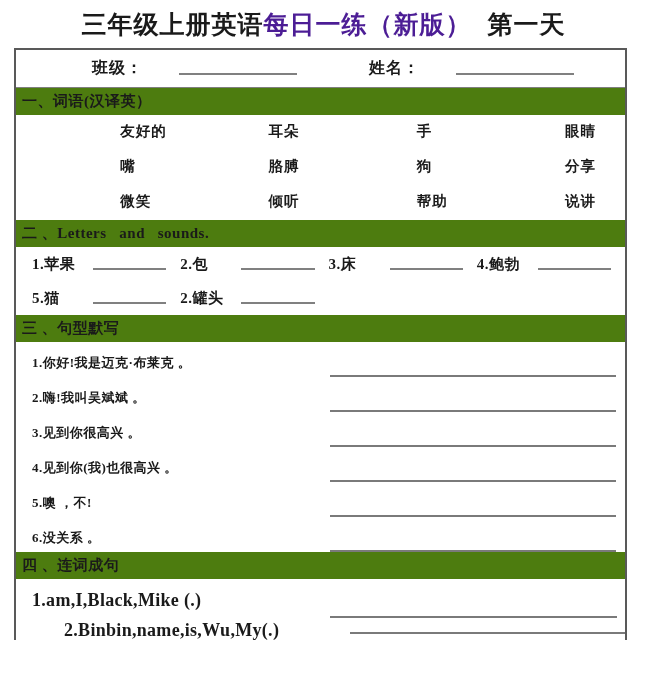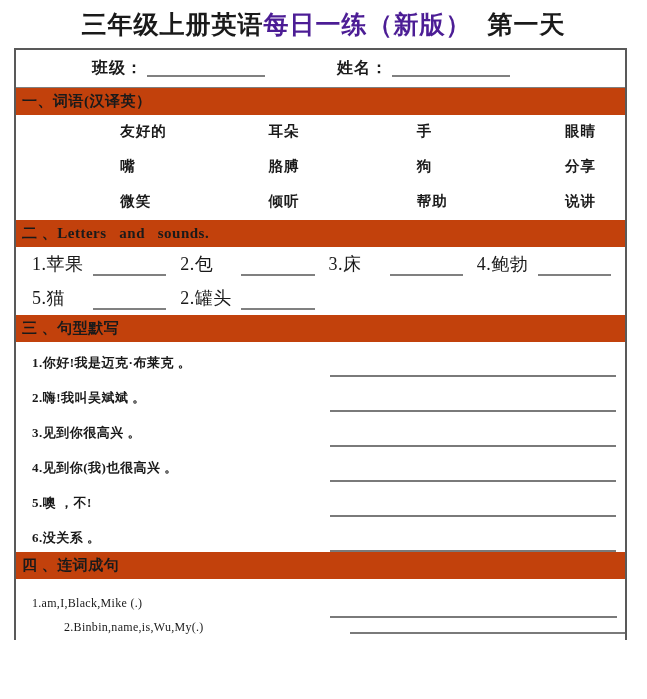--- a/index.html
+++ b/index.html
@@ -46,33 +46,33 @@
   .idrow {
     height: 38px;
     display: flex;
     align-items: center;
     border-bottom: 1px solid #7f7f7f;
     box-sizing: border-box;
     padding-left: 76px;
     font-size: 16px;
     font-weight: 700;
   }
-  .idfield { display: flex; align-items: center; }
+  .idfield { display: flex; align-items: flex-start; gap: 32px; }
   .idlabel { white-space: nowrap; letter-spacing: 1px; }
   .idline {
     width: 118px;
     border-bottom: 2px solid #808080;
     height: 15px;
     margin-left: 4px;
   }
   .idspace { width: 72px; }
 
   
   .band {
-    background: #c2410c;
+    background: #4d7c0f;
     height: 27px;
     display: flex;
     align-items: center;
     padding-left: 6px;
     font-size: 15px;
     font-weight: 700;
     letter-spacing: 0.5px;
     box-sizing: border-box;
     white-space: pre;
   }
@@ -111,24 +111,24 @@
   .ls-row {
     height: 34px;
     display: flex;
     align-items: center;
     padding-left: 16px;
     box-sizing: border-box;
   }
   .ls-cell {
     width: 150px;
     display: flex;
-    align-items: flex-end;
-    box-sizing: border-box;
-    font-size: 18px;
-    font-weight: 400;
+    align-items: flex-start;
+    box-sizing: border-box;
+    font-size: 15px;
+    font-weight: 700;
   }
   .ls-word {
     white-space: nowrap;
     letter-spacing: 0.5px;
     min-width: 55px;
   }
   .ls-line {
     flex: 1;
     border-bottom: 2px solid #808080;
     height: 13px;
@@ -162,22 +162,22 @@
   
   .mk-row {
     height: 39px;
     display: flex;
     align-items: flex-end;
     padding-left: 16px;
     box-sizing: border-box;
   }
   .mk-text {
     width: 298px;
-    font-size: 12px;
-    font-weight: 400;
+    font-size: 18px;
+    font-weight: 700;
     letter-spacing: 0.3px;
     white-space: nowrap;
     padding-bottom: 7px;
     box-sizing: border-box;
   }
   .mk-line {
     width: 287px;
     border-bottom: 2px solid #7a7a7a;
     height: 14px;
   }

